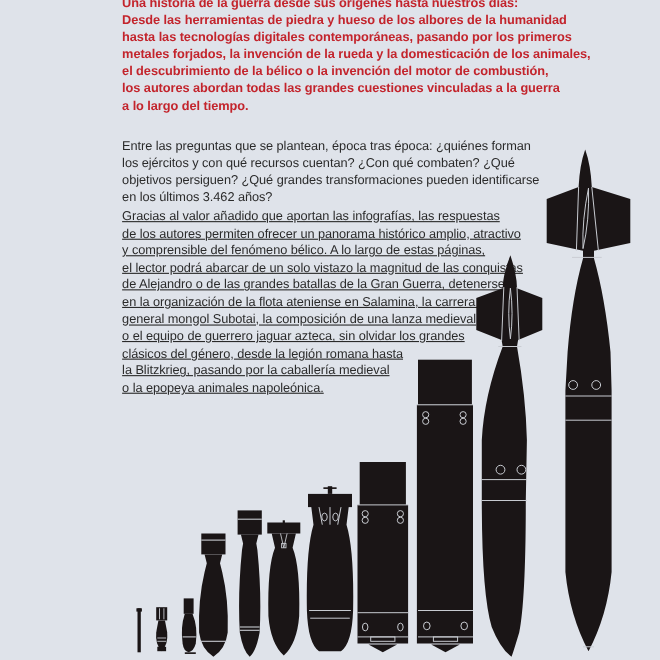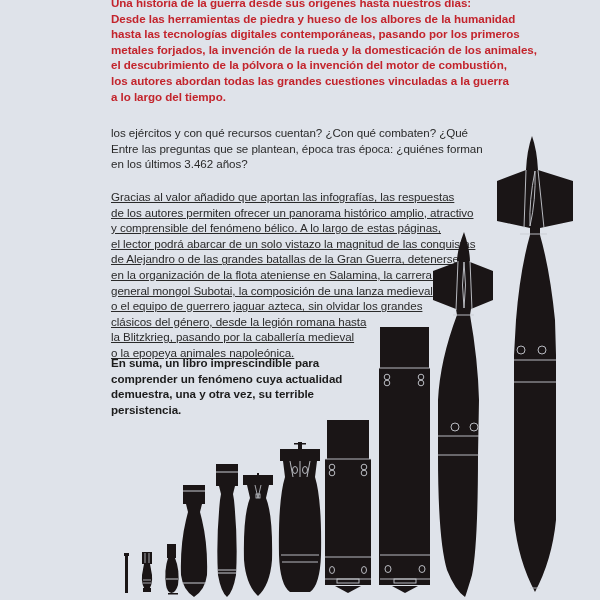--- a/index.html
+++ b/index.html
@@ -24,51 +24,46 @@
 </head>
 <body>
 
 <div class="page">
 
   <div class="text-block intro">
     <span class="line">Una historia de la guerra desde sus orígenes hasta nuestros días:</span>
     <span class="line">Desde las herramientas de piedra y hueso de los albores de la humanidad</span>
     <span class="line">hasta las tecnologías digitales contemporáneas, pasando por los primeros</span>
     <span class="line">metales forjados, la invención de la rueda y la domesticación de los animales,</span>
-    <span class="line">el descubrimiento de la pólvora o la invención del motor de combustión,</span>
+    <span class="line">el descubrimiento de la bélico o la invención del motor de combustión,</span>
     <span class="line">los autores abordan todas las grandes cuestiones vinculadas a la guerra</span>
     <span class="line">a lo largo del tiempo.</span>
   </div>
 
   <div class="text-block questions">
+    <span class="line">Entre las preguntas que se plantean, época tras época: ¿quiénes forman</span>
     <span class="line">los ejércitos y con qué recursos cuentan? ¿Con qué combaten? ¿Qué</span>
-    <span class="line">Entre las preguntas que se plantean, época tras época: ¿quiénes forman</span>
+    <span class="line">objetivos persiguen? ¿Qué grandes transformaciones pueden identificarse</span>
     <span class="line">en los últimos 3.462 años?</span>
   </div>
 
   <div class="text-block answers">
     <span class="line">Gracias al valor añadido que aportan las infografías, las respuestas</span>
     <span class="line">de los autores permiten ofrecer un panorama histórico amplio, atractivo</span>
     <span class="line">y comprensible del fenómeno bélico. A lo largo de estas páginas,</span>
     <span class="line">el lector podrá abarcar de un solo vistazo la magnitud de las conquistas</span>
     <span class="line">de Alejandro o de las grandes batallas de la Gran Guerra, detenerse</span>
     <span class="line">en la organización de la flota ateniense en Salamina, la carrera del</span>
     <span class="line">general mongol Subotai, la composición de una lanza medieval</span>
     <span class="line">o el equipo de guerrero jaguar azteca, sin olvidar los grandes</span>
     <span class="line">clásicos del género, desde la legión romana hasta</span>
     <span class="line">la Blitzkrieg, pasando por la caballería medieval</span>
     <span class="line">o la epopeya animales napoleónica.</span>
   </div>
 
-  <div class="text-block conclusion">
-    <span class="line">En suma, un libro imprescindible para</span>
-    <span class="line">comprender un fenómeno cuya actualidad</span>
-    <span class="line">demuestra, una y otra vez, su terrible</span>
-    <span class="line">persistencia.</span>
-  </div>
 
   <div class="bombs">
     <svg width="600" height="600" viewBox="0 0 600 600">
       <g fill="#1a1516" stroke="none">
 
         <g>
           <rect x="125" y="553" width="3" height="40"></rect>
           <rect x="124" y="553" width="5" height="3"></rect>
         </g>
 

